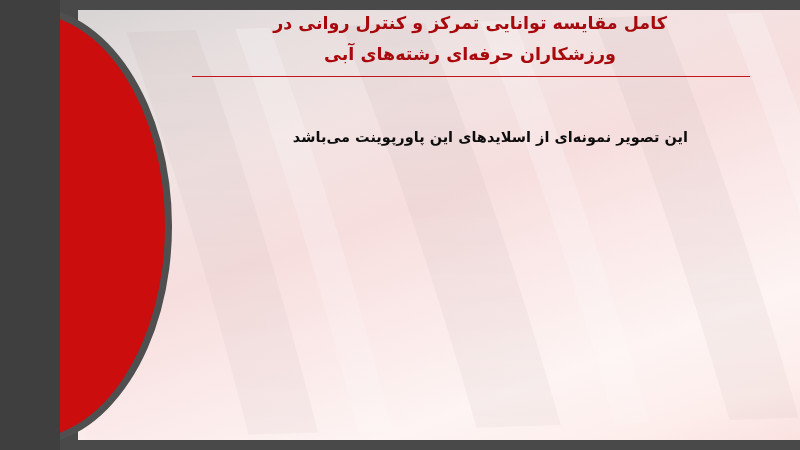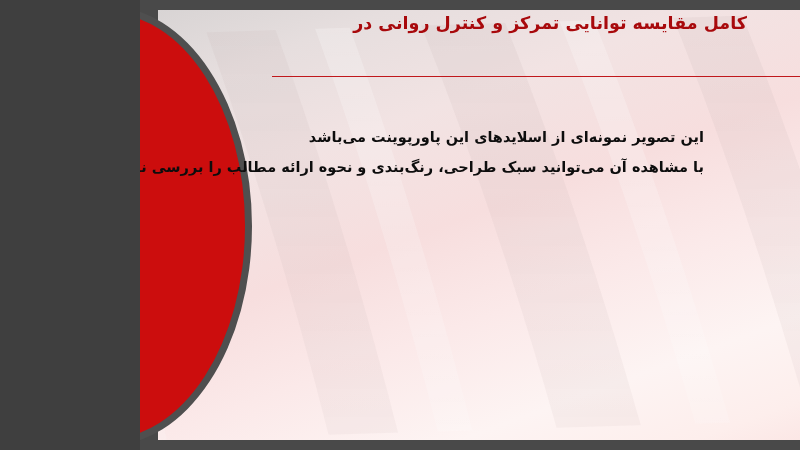--- a/index.html
+++ b/index.html
@@ -2,21 +2,21 @@
 <html lang="fa" dir="rtl"><head>
 <meta charset="utf-8">
 <style>
   html, body {
     margin: 0;
     padding: 0;
     background: #3f3f3f;
   }
   .slide {
     position: relative;
-    width: 660px;
+    width: 740px;
     height: 450px;
     overflow: hidden;
     background: #4a4a4a;
     font-family: "DejaVu Sans", "Liberation Sans", sans-serif;
   }
 
   
   .frame-top,
   .frame-bottom {
     position: absolute;
@@ -117,21 +117,21 @@
     top: 76px;
     width: 558px;
     height: 0;
     border-top: 1.6px solid #c0181c;
     z-index: 5;
   }
 
   
   .body-block {
     position: absolute;
-    right: 96px;
+    right: 112px;
     top: 122px;
     width: 620px;
     text-align: right;
     z-index: 5;
   }
   .body-line {
     color: #0d0d0d;
     font-size: 14.5px;
     font-weight: bold;
     line-height: 30px;
@@ -172,21 +172,21 @@
         </g>
       </svg>
     </div>
   </div>
 
   <div class="ellipse-right"></div>
   <div class="ellipse-left"></div>
 
   <div class="title-block">
     <div class="title-line">کامل مقایسه توانایی تمرکز و کنترل روانی در</div>
+    <div class="title-line">ورزشکاران حرفه‌ای رشته‌های آبی</div>
   </div>
   <div class="title-rule"></div>
 
   <div class="body-block">
     <div class="body-line">این تصویر نمونه‌ای از اسلایدهای این پاورپوینت می‌باشد</div>
-    <div class="body-line">با مشاهده آن می‌توانید سبک طراحی، رنگ‌بندی و نحوه ارائه مطالب را بررسی نمایید</div>
   </div>
 
 </div>
 
 </body></html>

